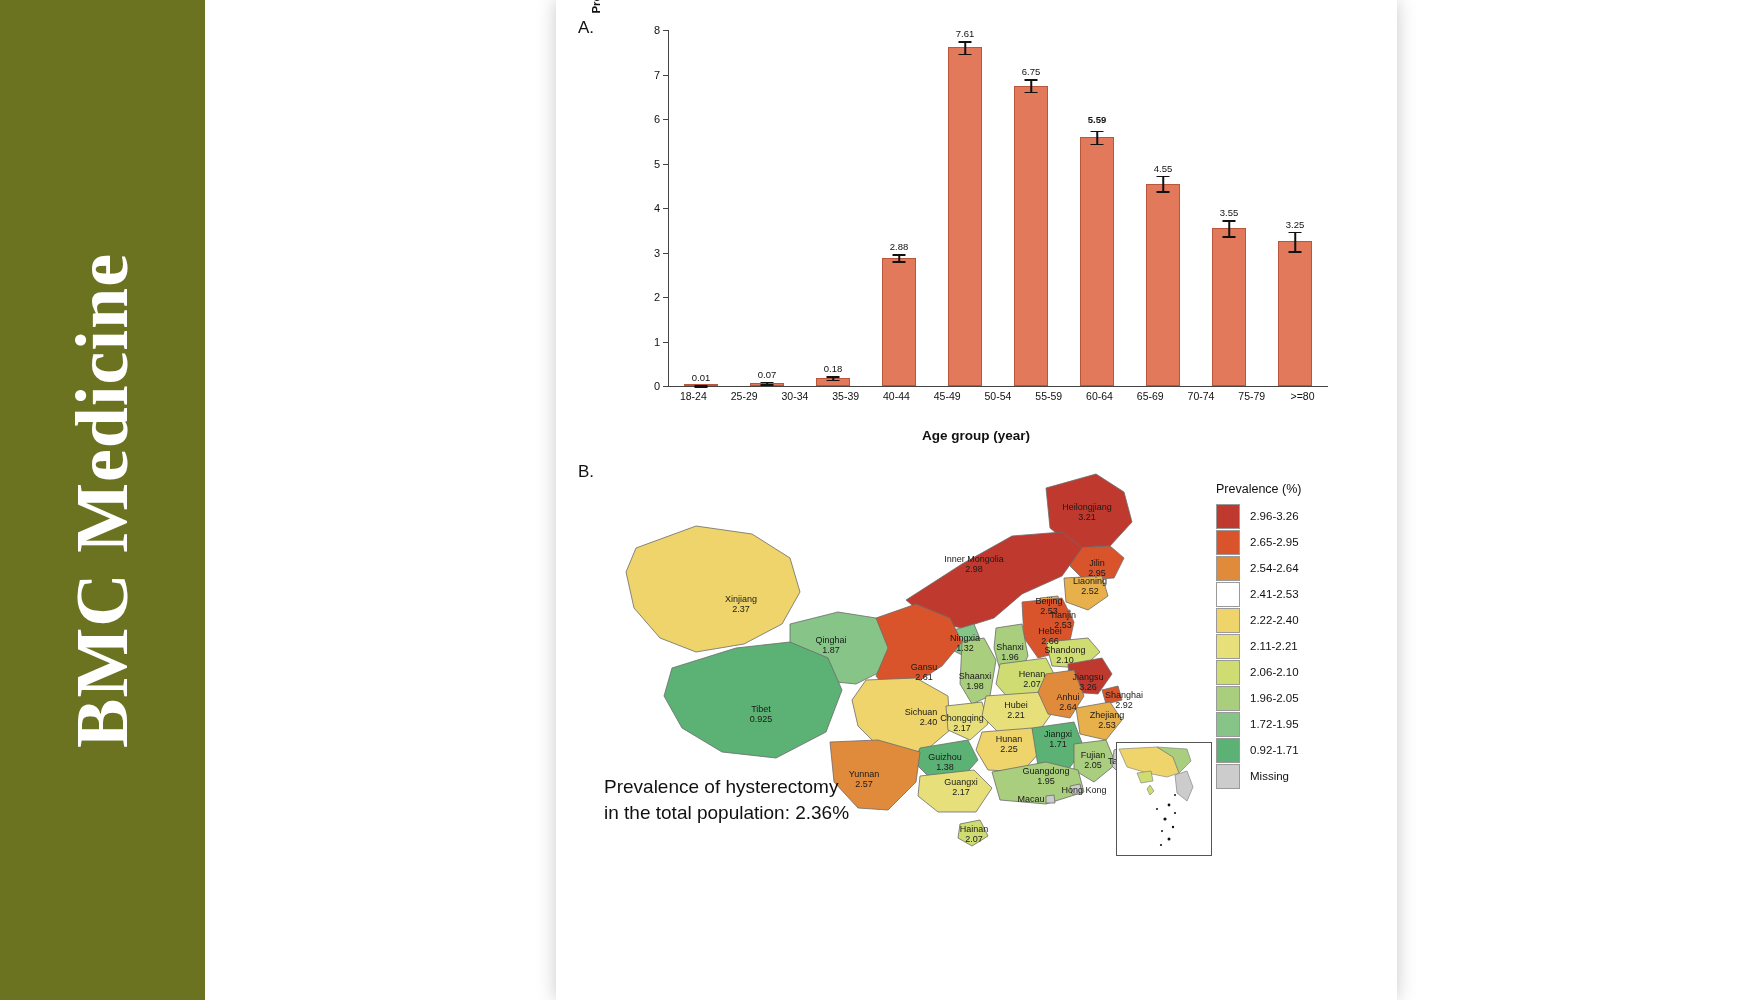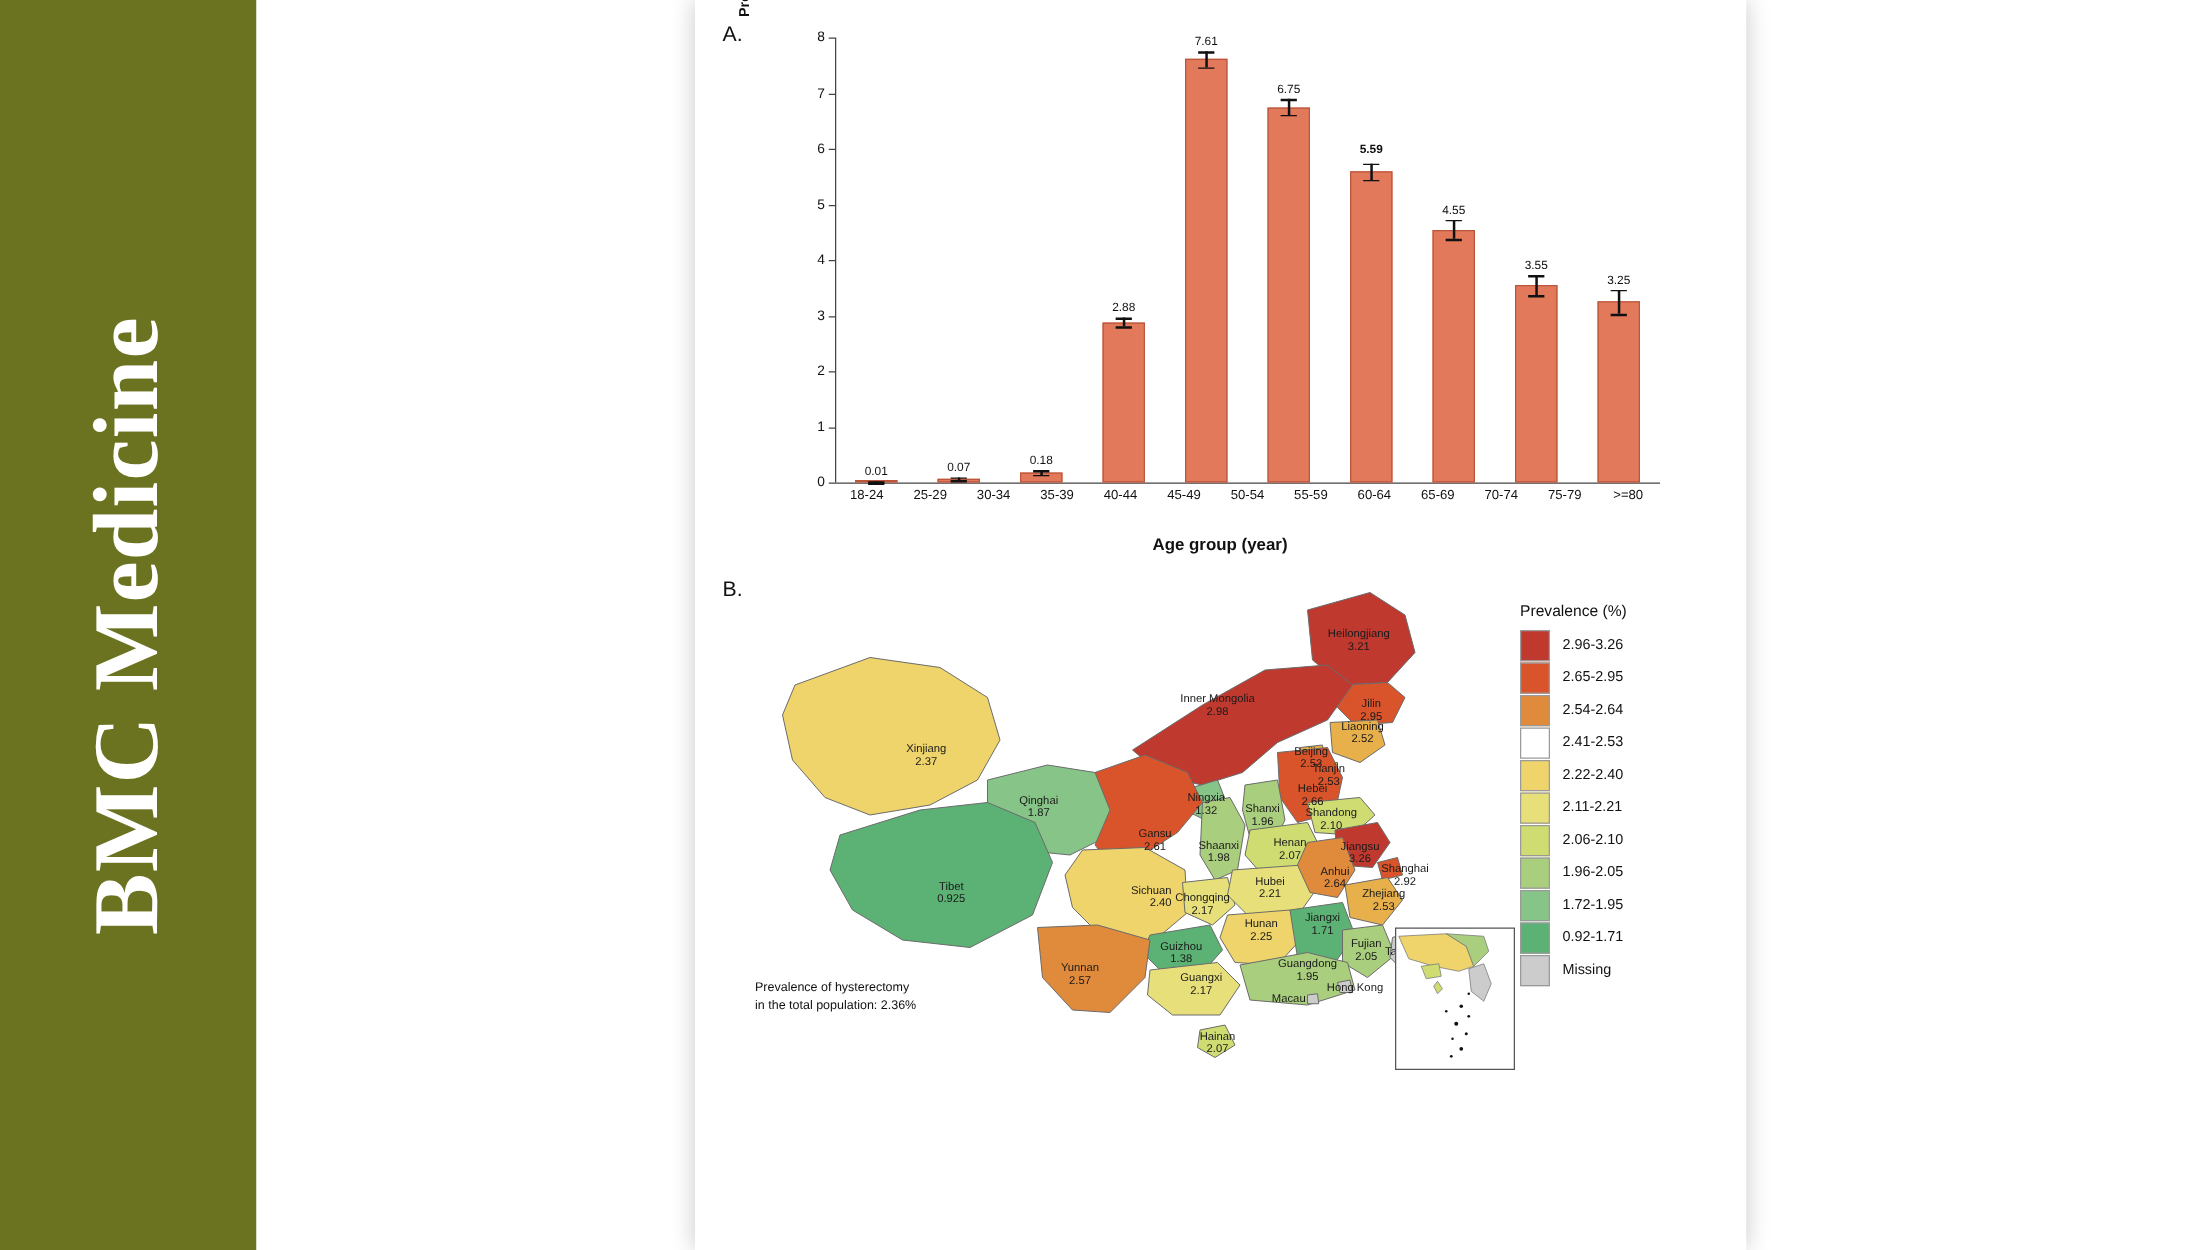--- a/index.html
+++ b/index.html
@@ -207,22 +207,22 @@
     line-height: 1.12;
     color: #1a1a1a;
     text-align: center;
     transform: translate(-50%, -50%);
     white-space: pre;
     pointer-events: none;
   }
   .map-note {
     position: absolute;
     left: 28px;
-    top: 332px;
-    font-size: 10px;
+    top: 322px;
+    font-size: 19px;
     line-height: 1.35;
     color: #111;
     white-space: pre;
   }
   .inset-box {
     position: absolute;
     left: 540px;
     top: 290px;
     width: 94px;
     height: 112px;

